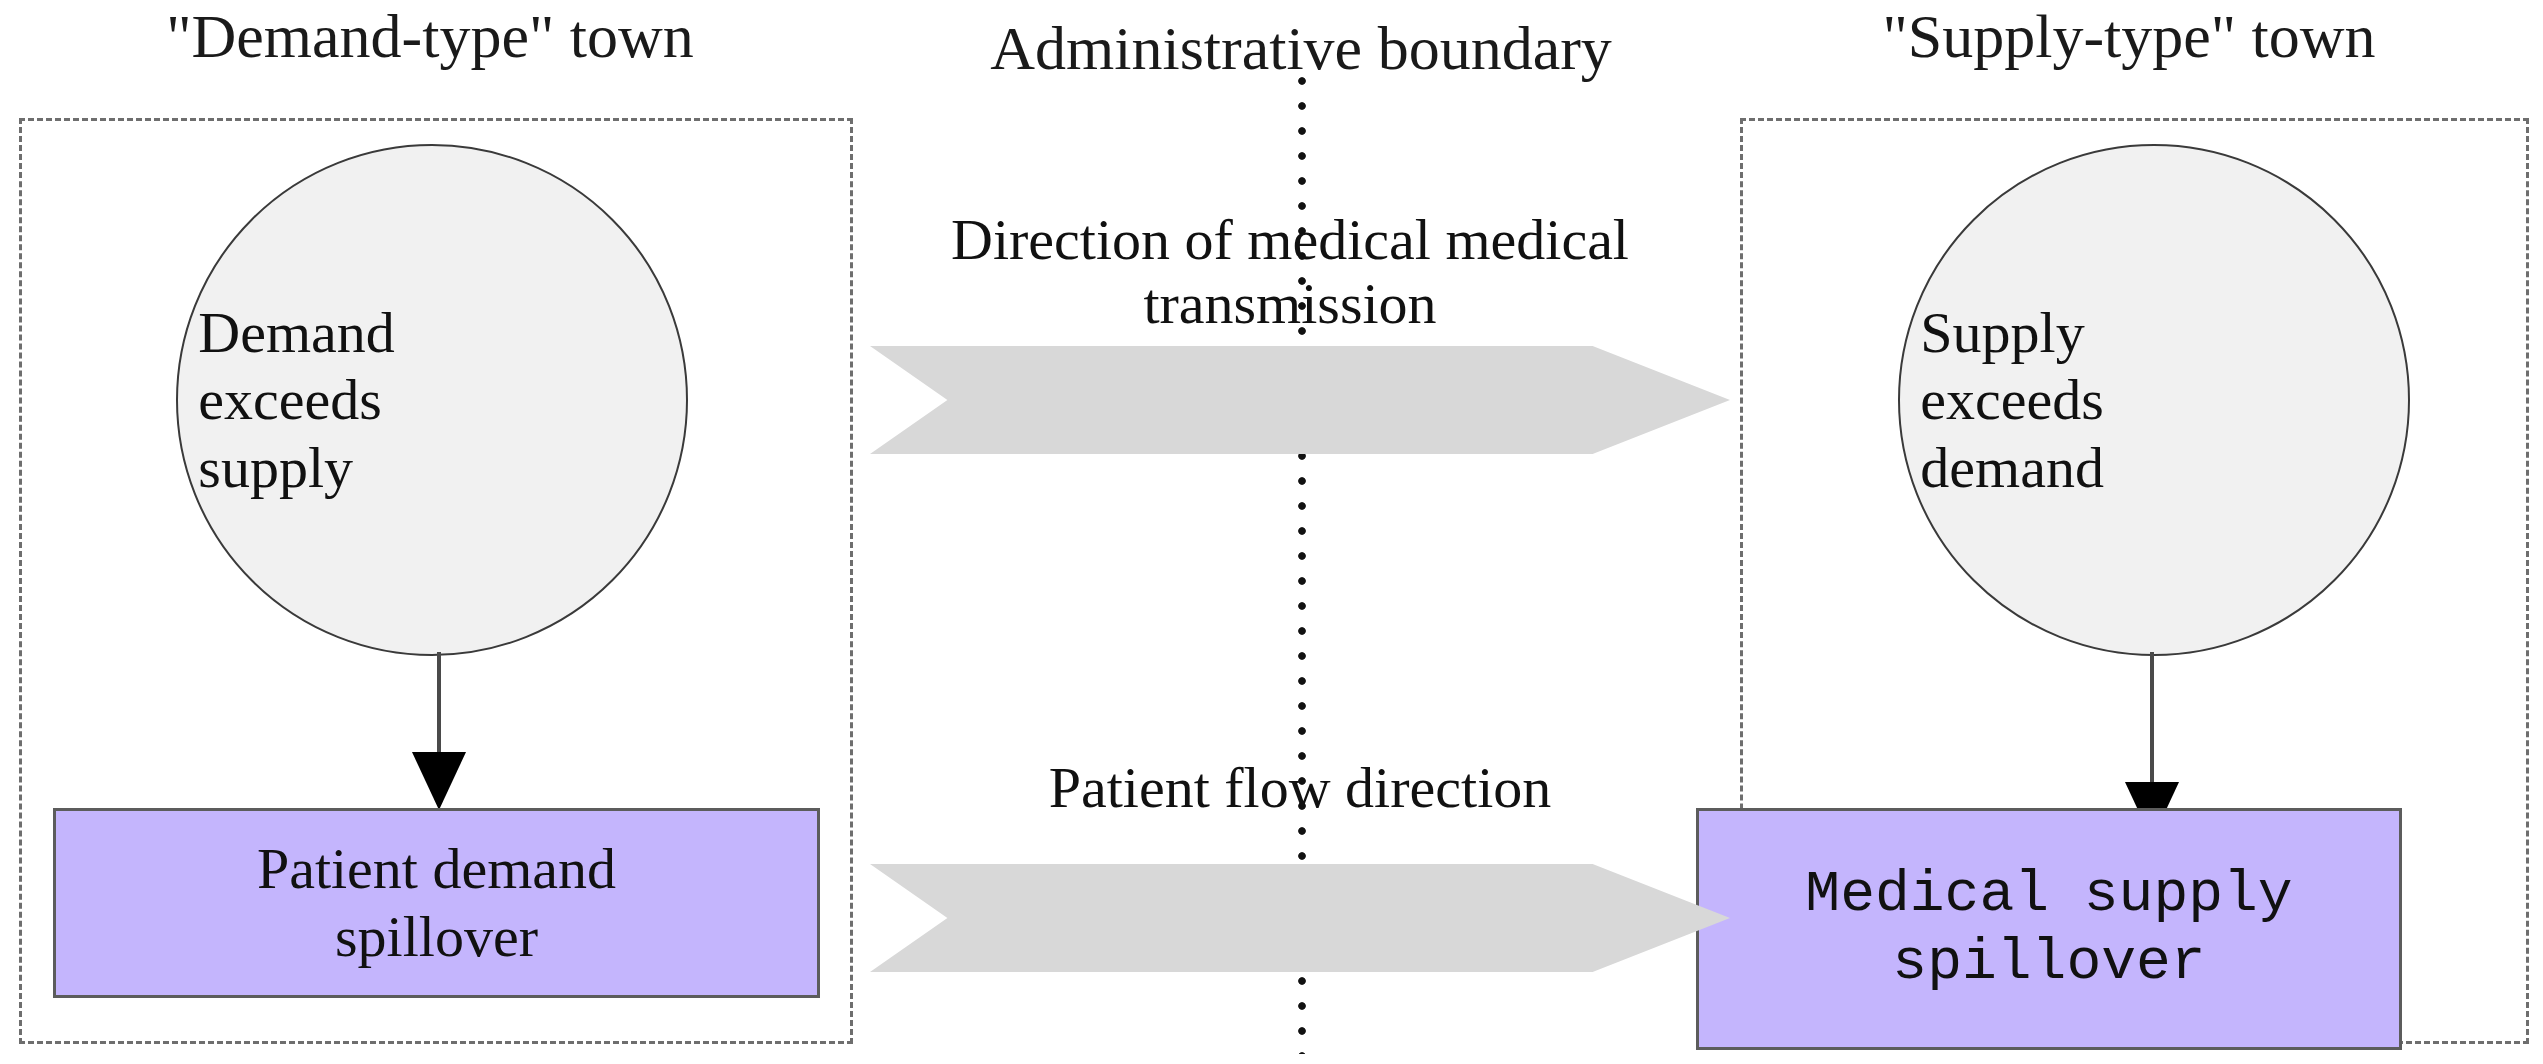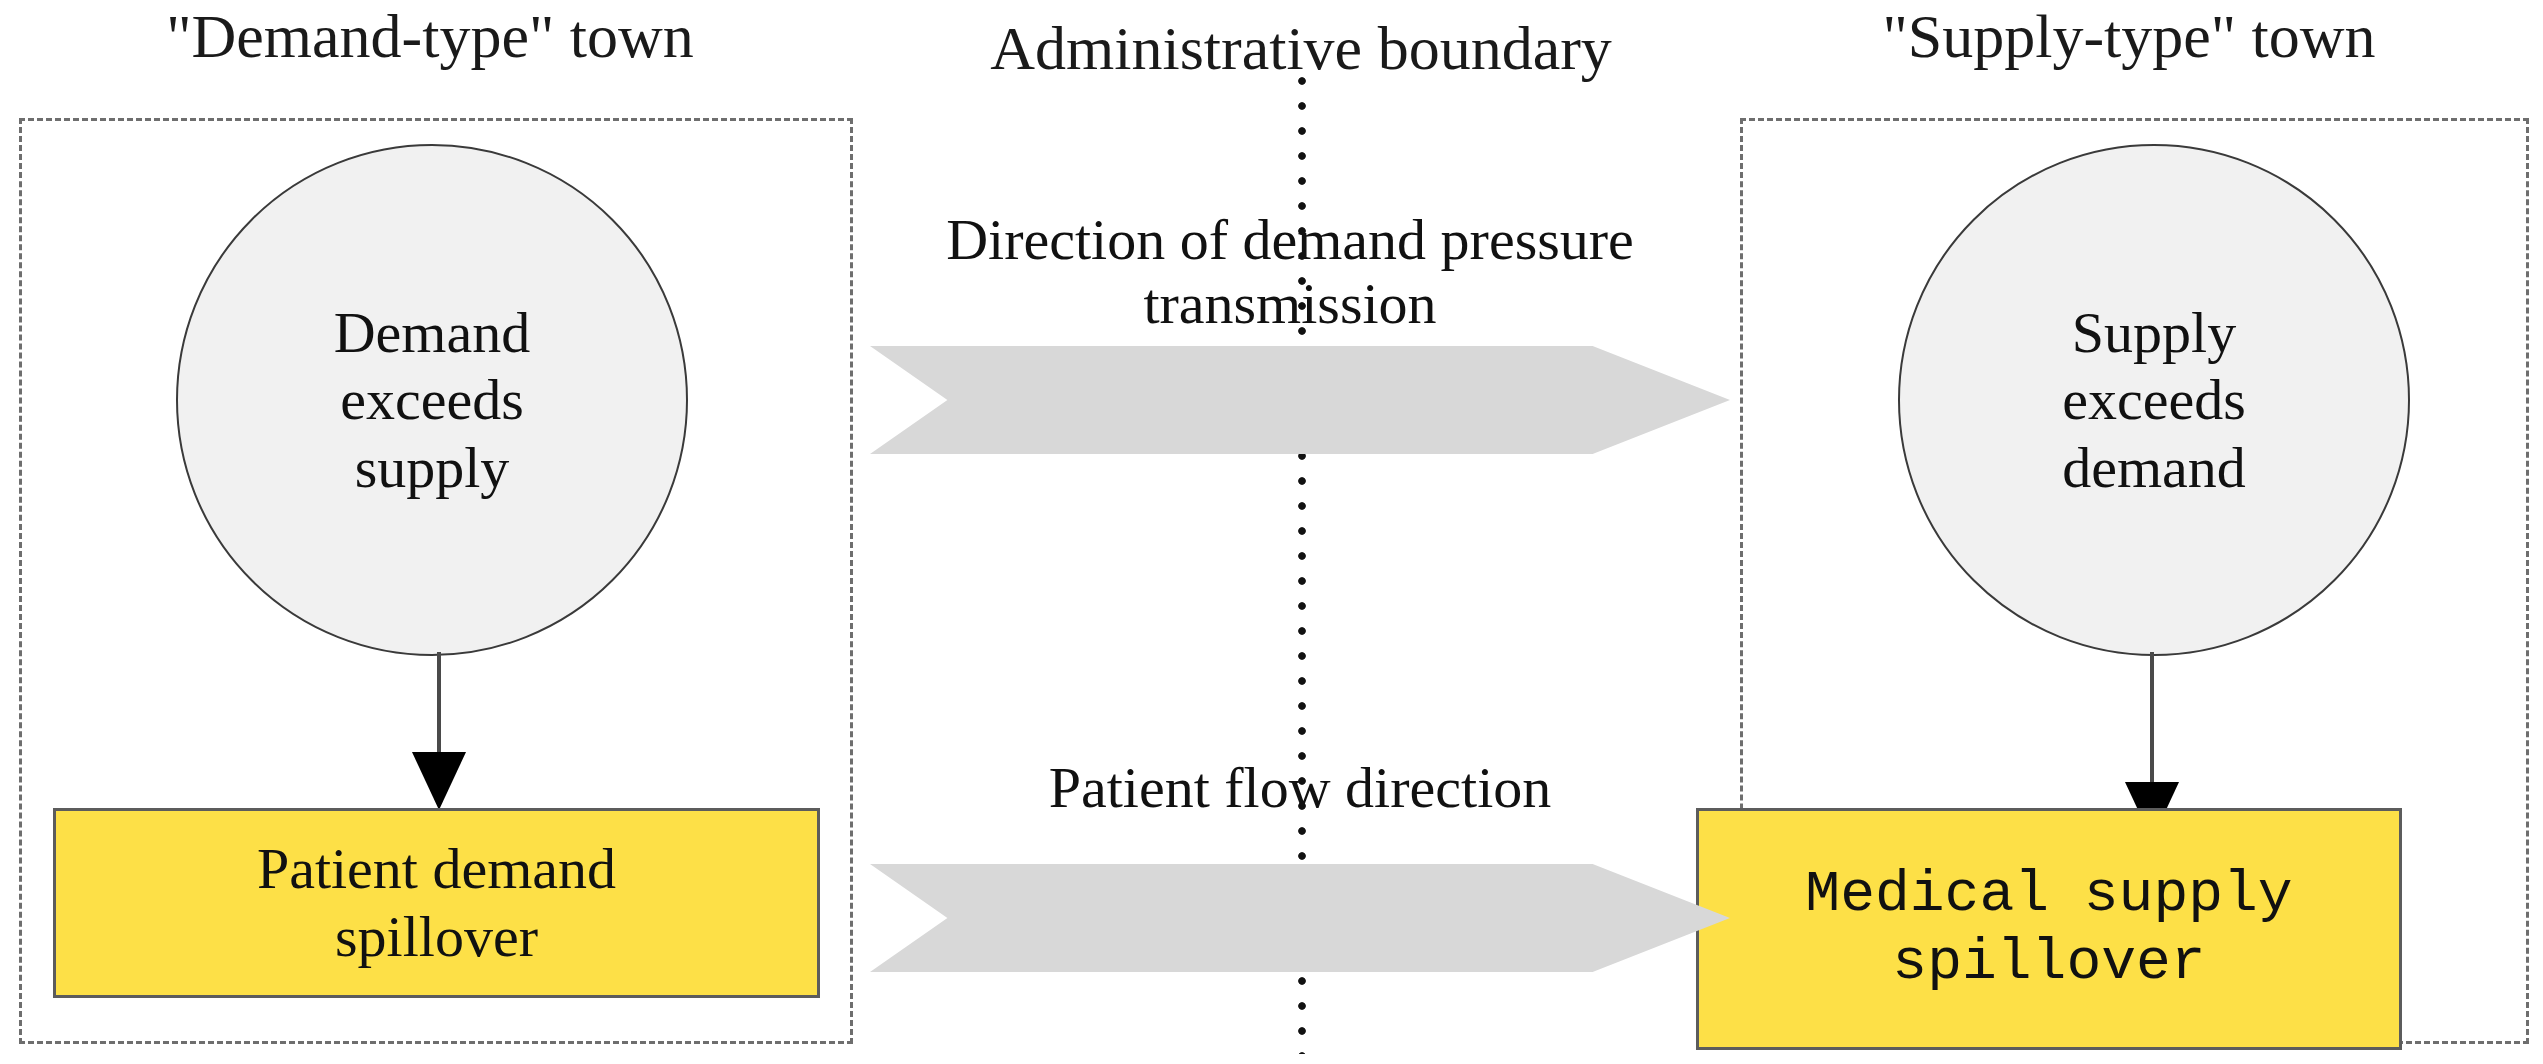--- a/index.html
+++ b/index.html
@@ -59,21 +59,20 @@
     background: #f1f1f1;
     border: 2px solid #3a3a3a;
     box-sizing: border-box;
     display: flex;
     align-items: center;
     justify-content: center;
   }
   .node-circle .circle-text {
     font-size: 58px;
     line-height: 1.16;
-    text-align: center;
     color: #111111;
     width: 92%;
   }
   #circle-left  { left: 176px;  top: 144px; width: 512px; height: 512px; }
   #circle-right { left: 1898px; top: 144px; width: 512px; height: 512px; }
 
   
   .connector { position: absolute; }
   .connector .stem {
     position: absolute;
@@ -94,21 +93,21 @@
   #connector-left  { left: 437px;  top: 652px; }
   #connector-right { left: 2150px; top: 652px; }
   #connector-left  .stem { height: 106px; }
   #connector-left  .head { top: 100px; }
   #connector-right .stem { height: 138px; }
   #connector-right .head { top: 130px; }
 
   
   .node-rect {
     position: absolute;
-    background: #fde047;
+    background: #c4b5fd;
     border: 3px solid #5c5c5c;
     box-sizing: border-box;
     display: flex;
     align-items: center;
     justify-content: center;
   }
   .node-rect .rect-text {
     font-size: 58px;
     line-height: 1.17;
     text-align: center;
@@ -183,20 +182,20 @@
 spillover</div>
   </div>
 
   <div class="node-rect" id="box-right">
     <div class="rect-text" style="white-space: pre-line;">Medical supply
 spillover</div>
   </div>
 
   <div class="block-arrow" id="arrow-pressure"></div>
 
-  <div class="arrow-caption" id="caption-pressure">Direction of demand pressure
+  <div class="arrow-caption" id="caption-pressure">Direction of medical medical
 transmission</div>
 
   <div class="block-arrow" id="arrow-patient"></div>
 
   <div class="arrow-caption" id="caption-patient">Patient flow direction</div>
 
 </div>
 
 </body></html>

